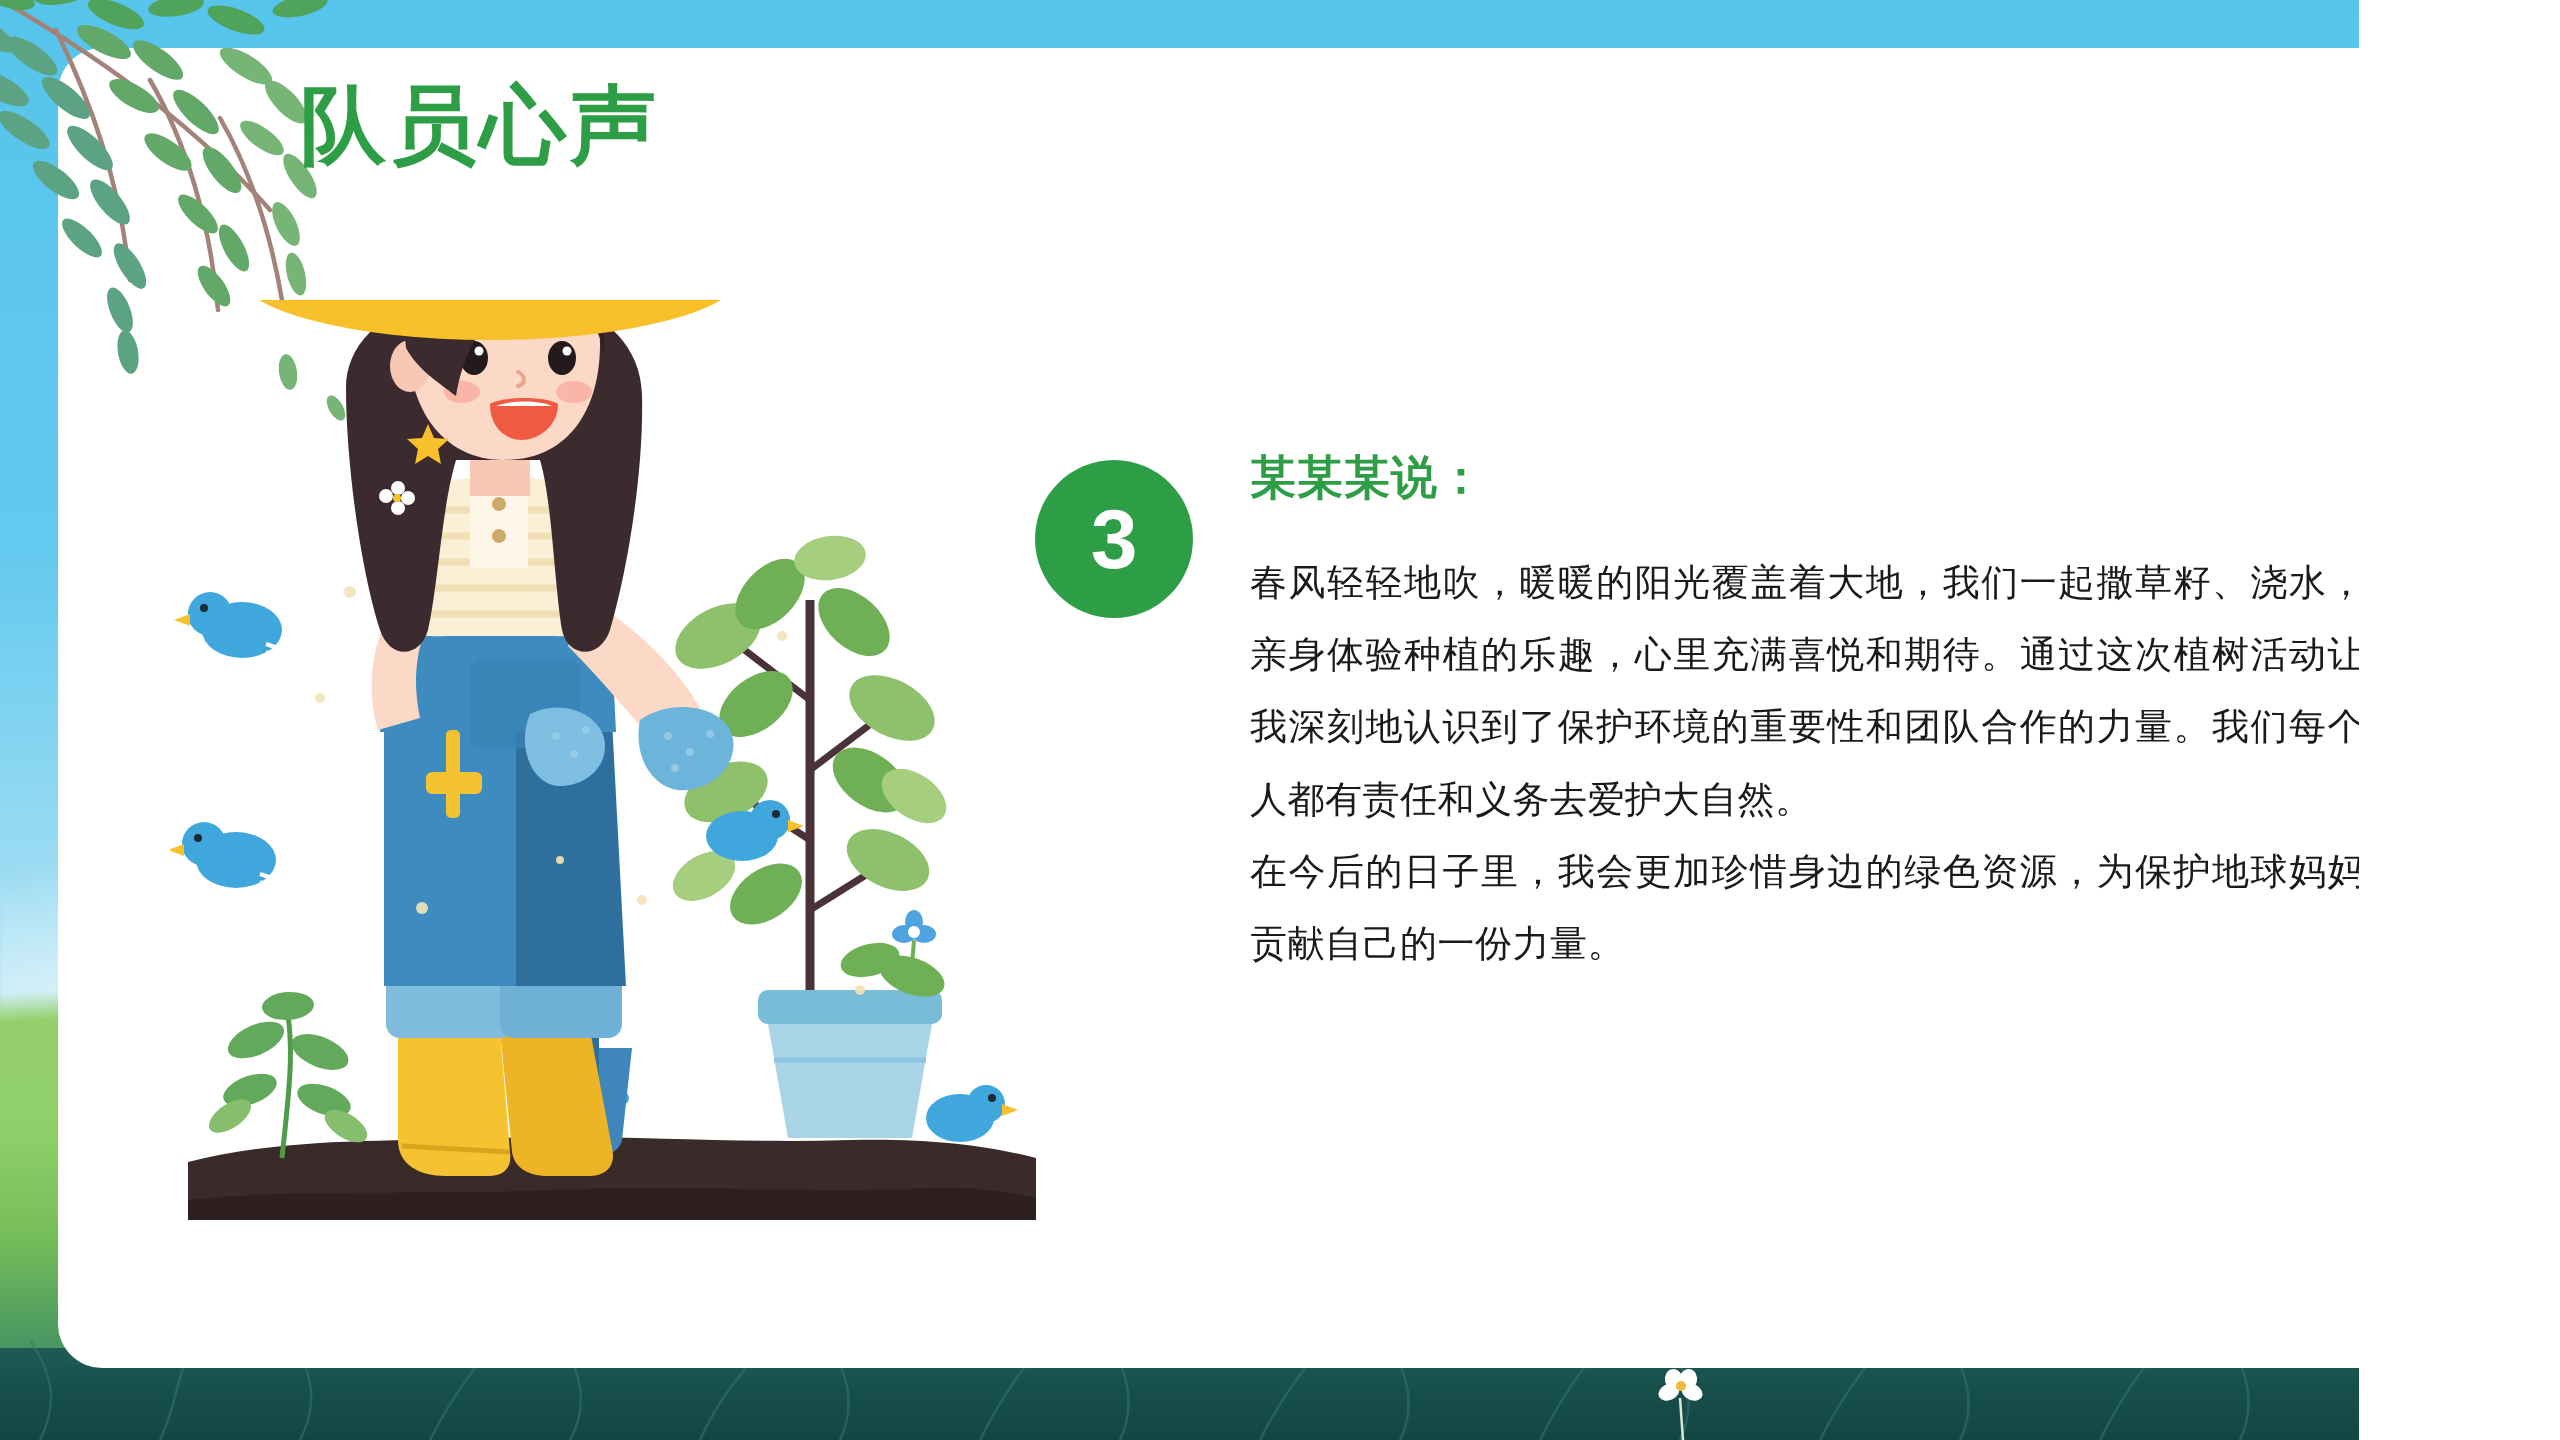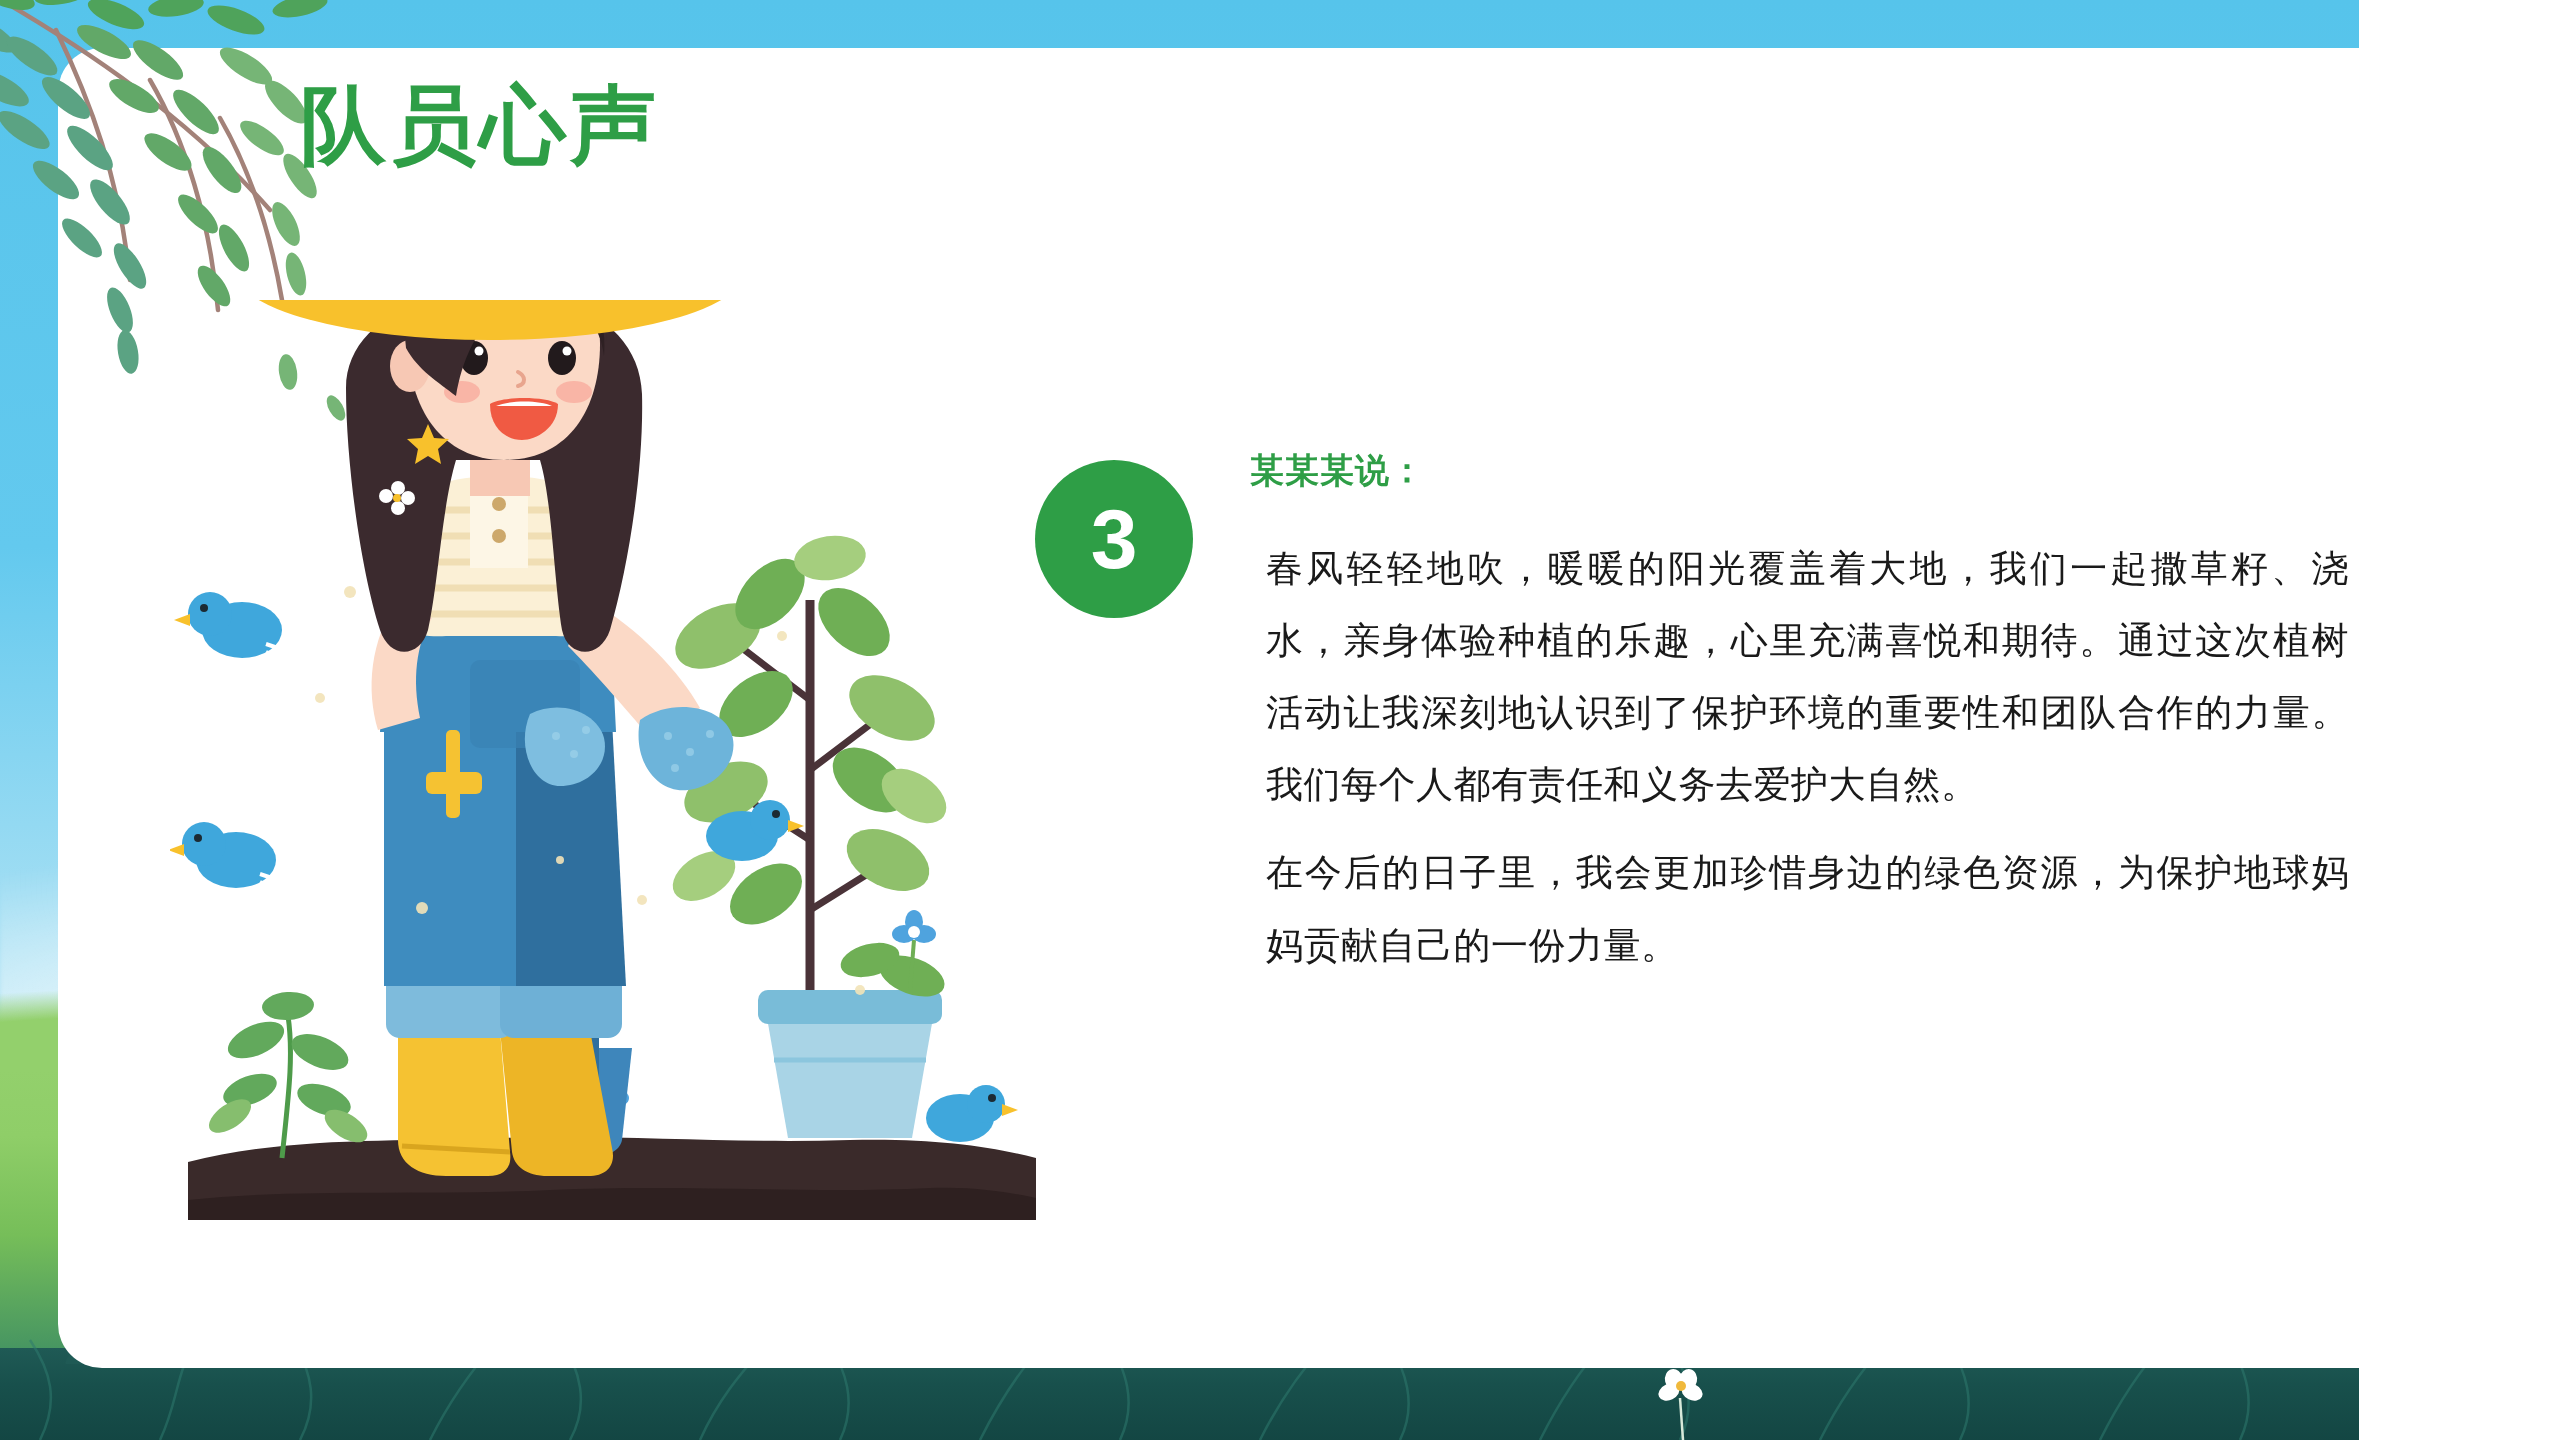--- a/index.html
+++ b/index.html
@@ -135,32 +135,32 @@
     font-weight: 700;
     line-height: 1;
   }
   .text-col {
     position: absolute;
     left: 215px;
     top: 0;
     width: 1115px;
   }
   .speaker {
-    font-size: 34px;
+    font-size: 46px;
     font-weight: 700;
     color: #2E9E46;
     letter-spacing: 1px;
     margin: 0 0 42px 0;
     line-height: 1.2;
   }
   .para {
     font-size: 37px;
     color: #1A1A1A;
     line-height: 1.95;
-    margin: 16px;
+    margin: 0;
     letter-spacing: 0.5px;
     text-align: justify;
   }
 </style>
 </head>
 <body>
 
 <div id="slide">
 
   <div class="sky"></div>

